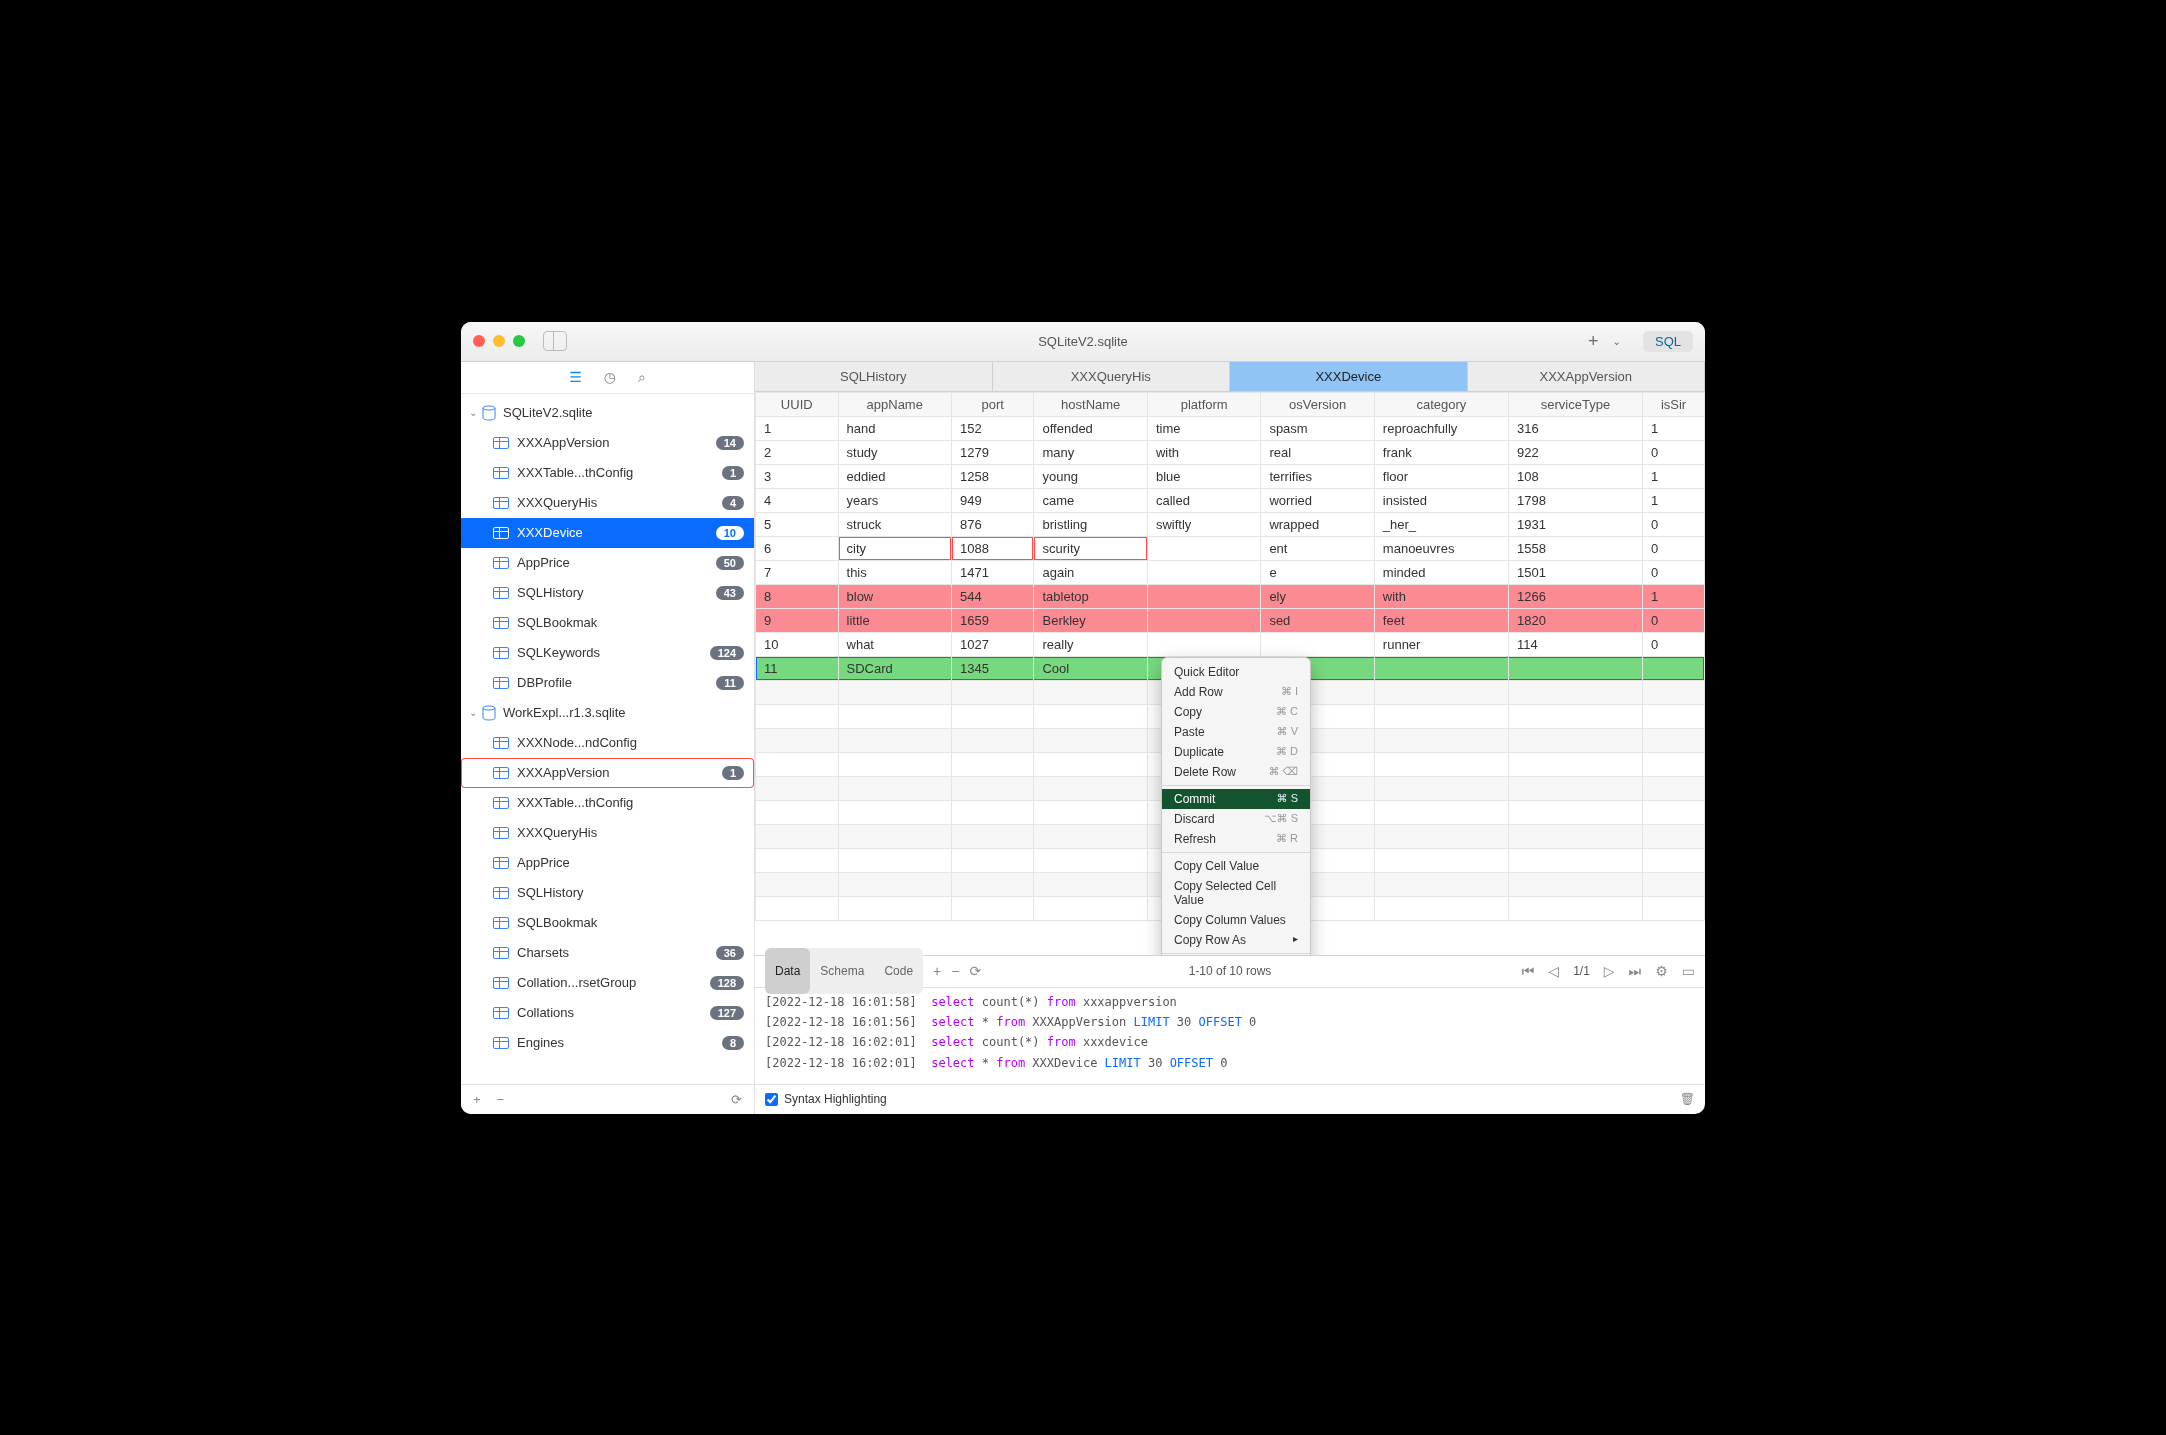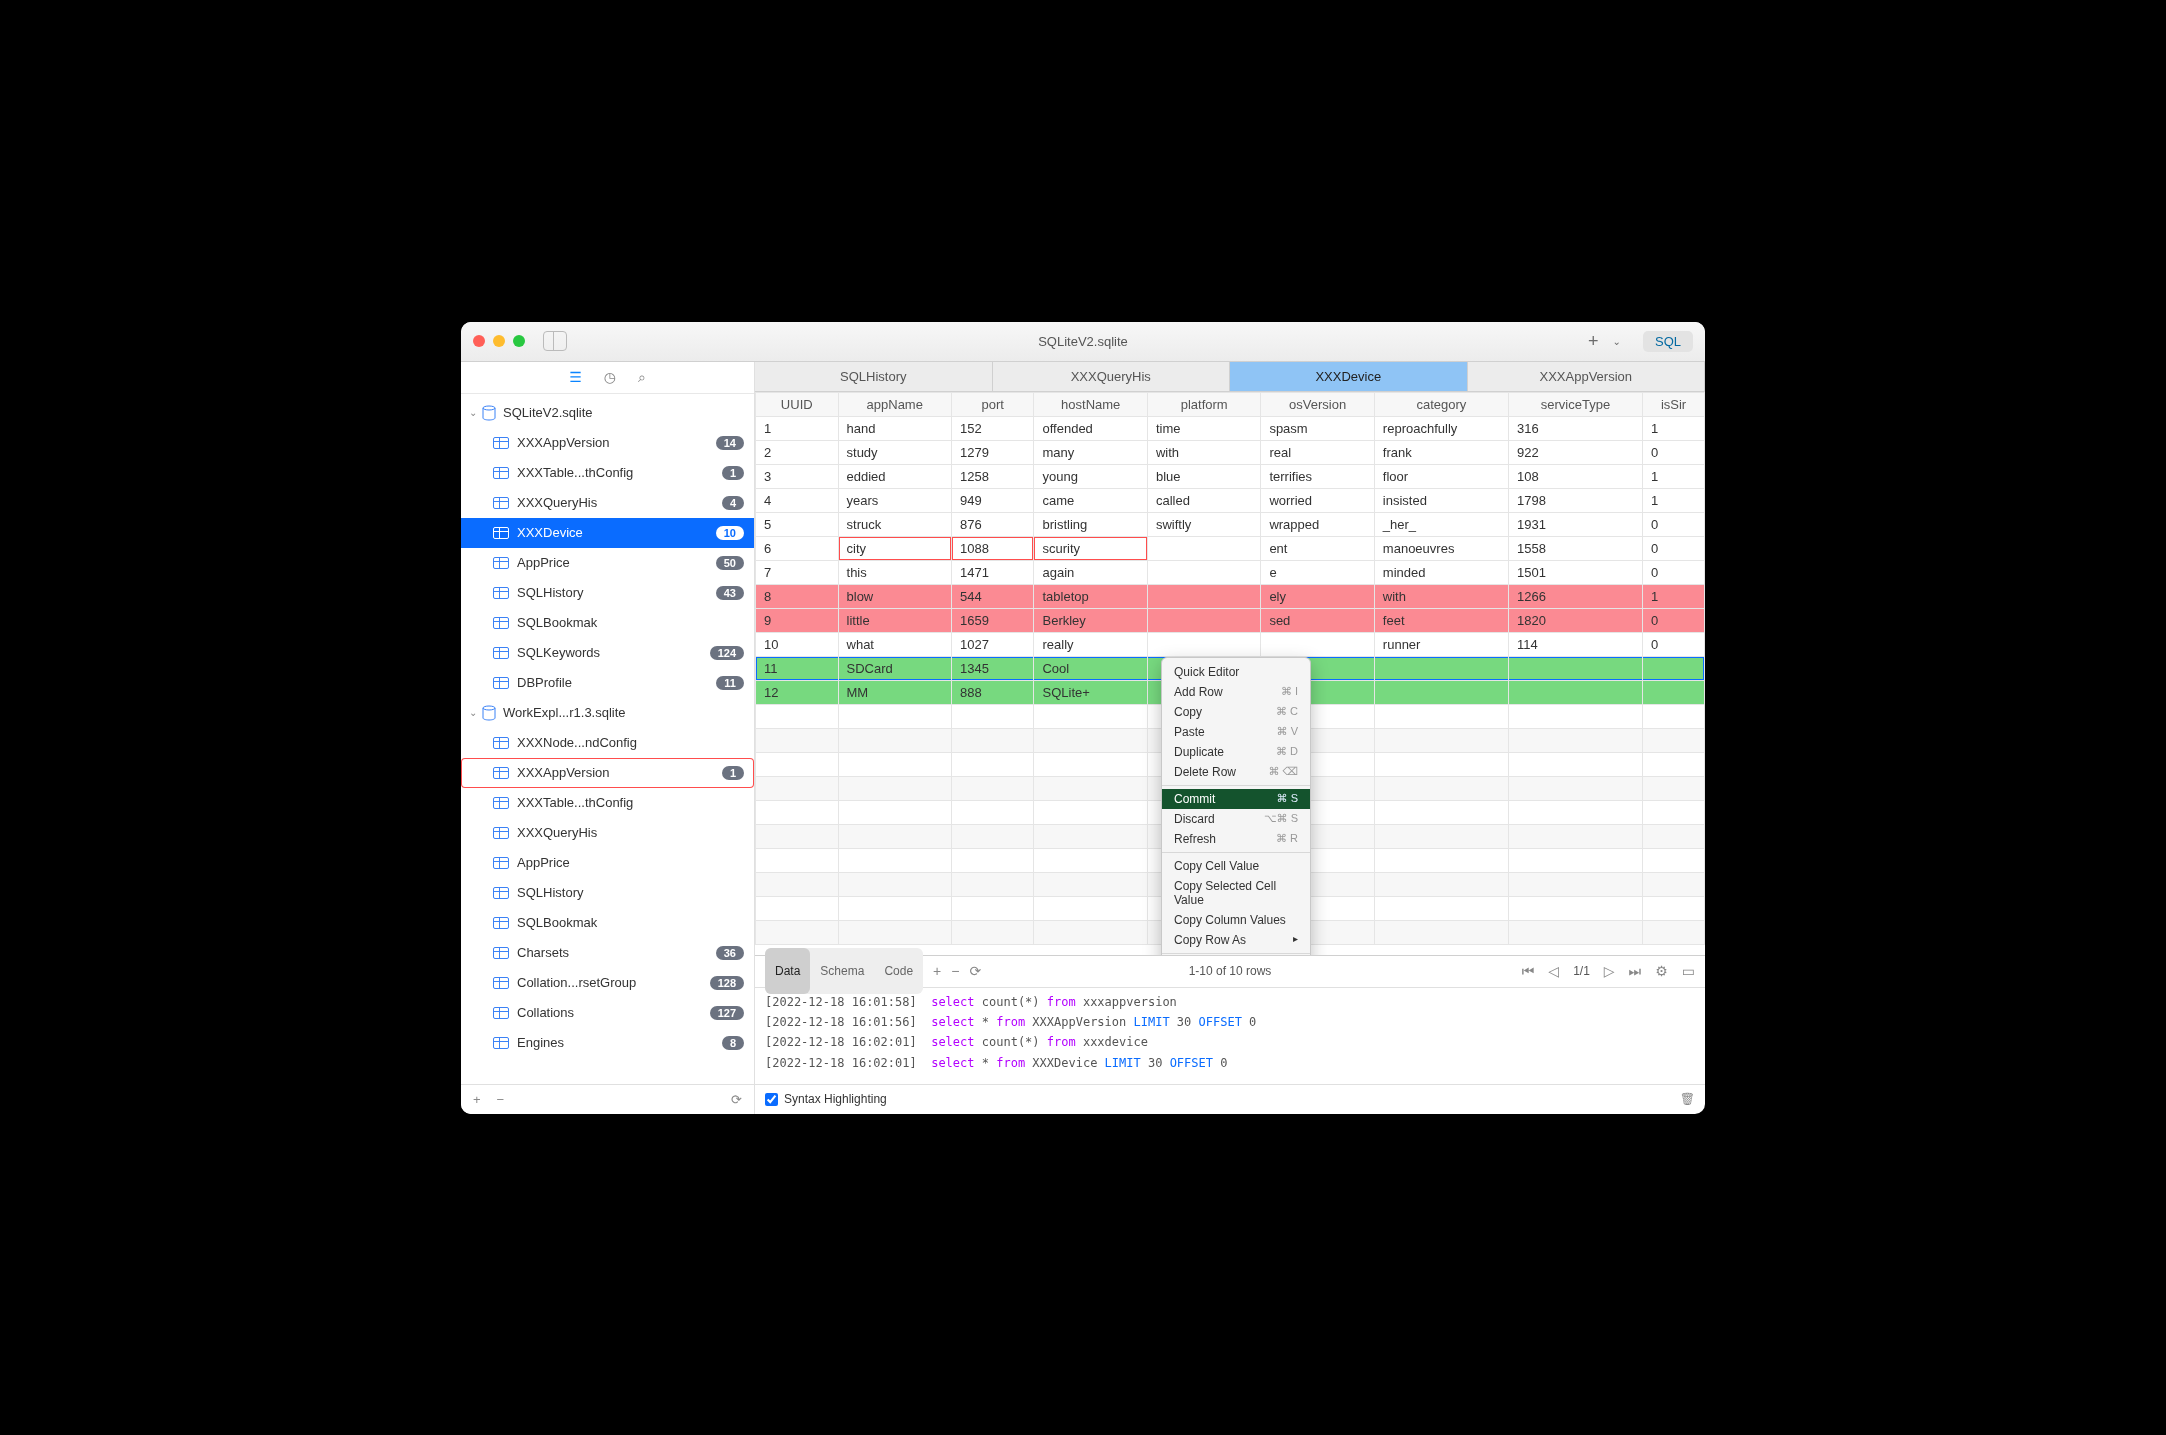--- a/index.html
+++ b/index.html
@@ -372,31 +372,20 @@
                 <td>11</td>
                 <td>SDCard</td>
                 <td>1345</td>
                 <td>Cool</td>
                 <td></td>
                 <td></td>
                 <td></td>
                 <td></td>
                 <td></td>
               </tr>
-              <tr class="green">
-                <td>12</td>
-                <td>MM</td>
-                <td>888</td>
-                <td>SQLite+</td>
-                <td></td>
-                <td></td>
-                <td></td>
-                <td></td>
-                <td></td>
-              </tr>
               <tr class="blank">
                 <td></td>
                 <td></td>
                 <td></td>
                 <td></td>
                 <td></td>
                 <td></td>
                 <td></td>
                 <td></td>
                 <td></td>

